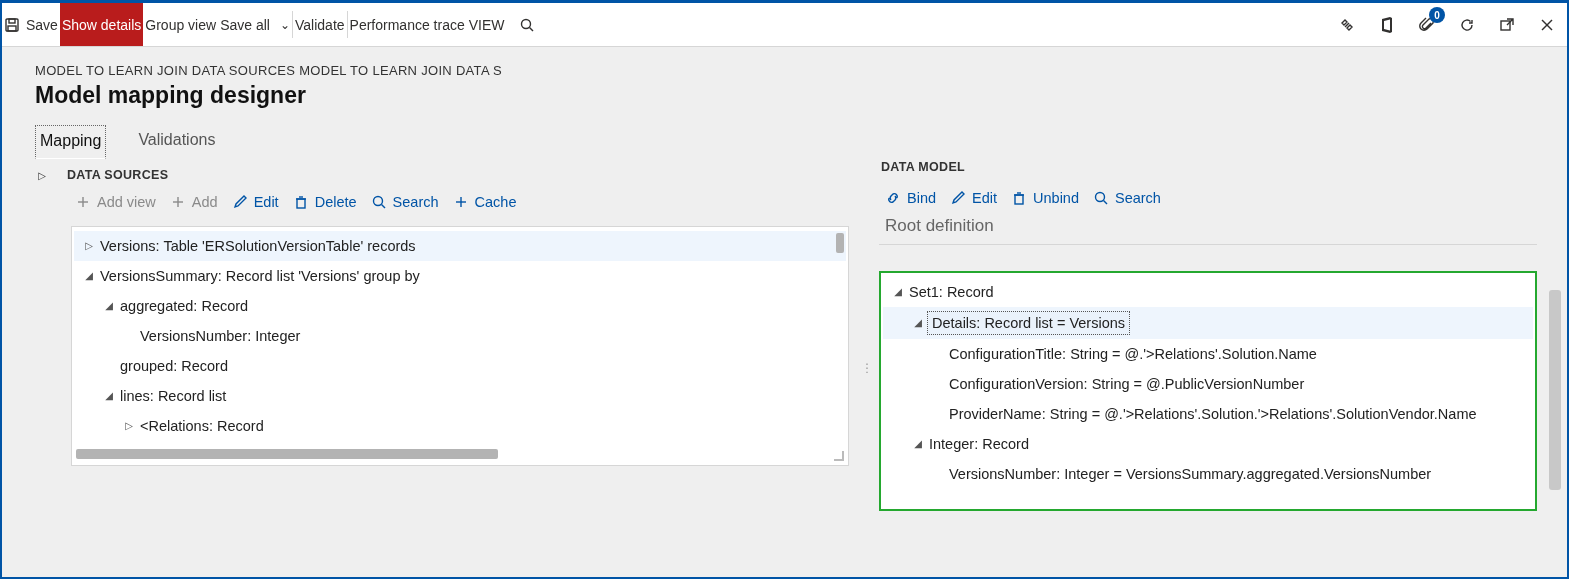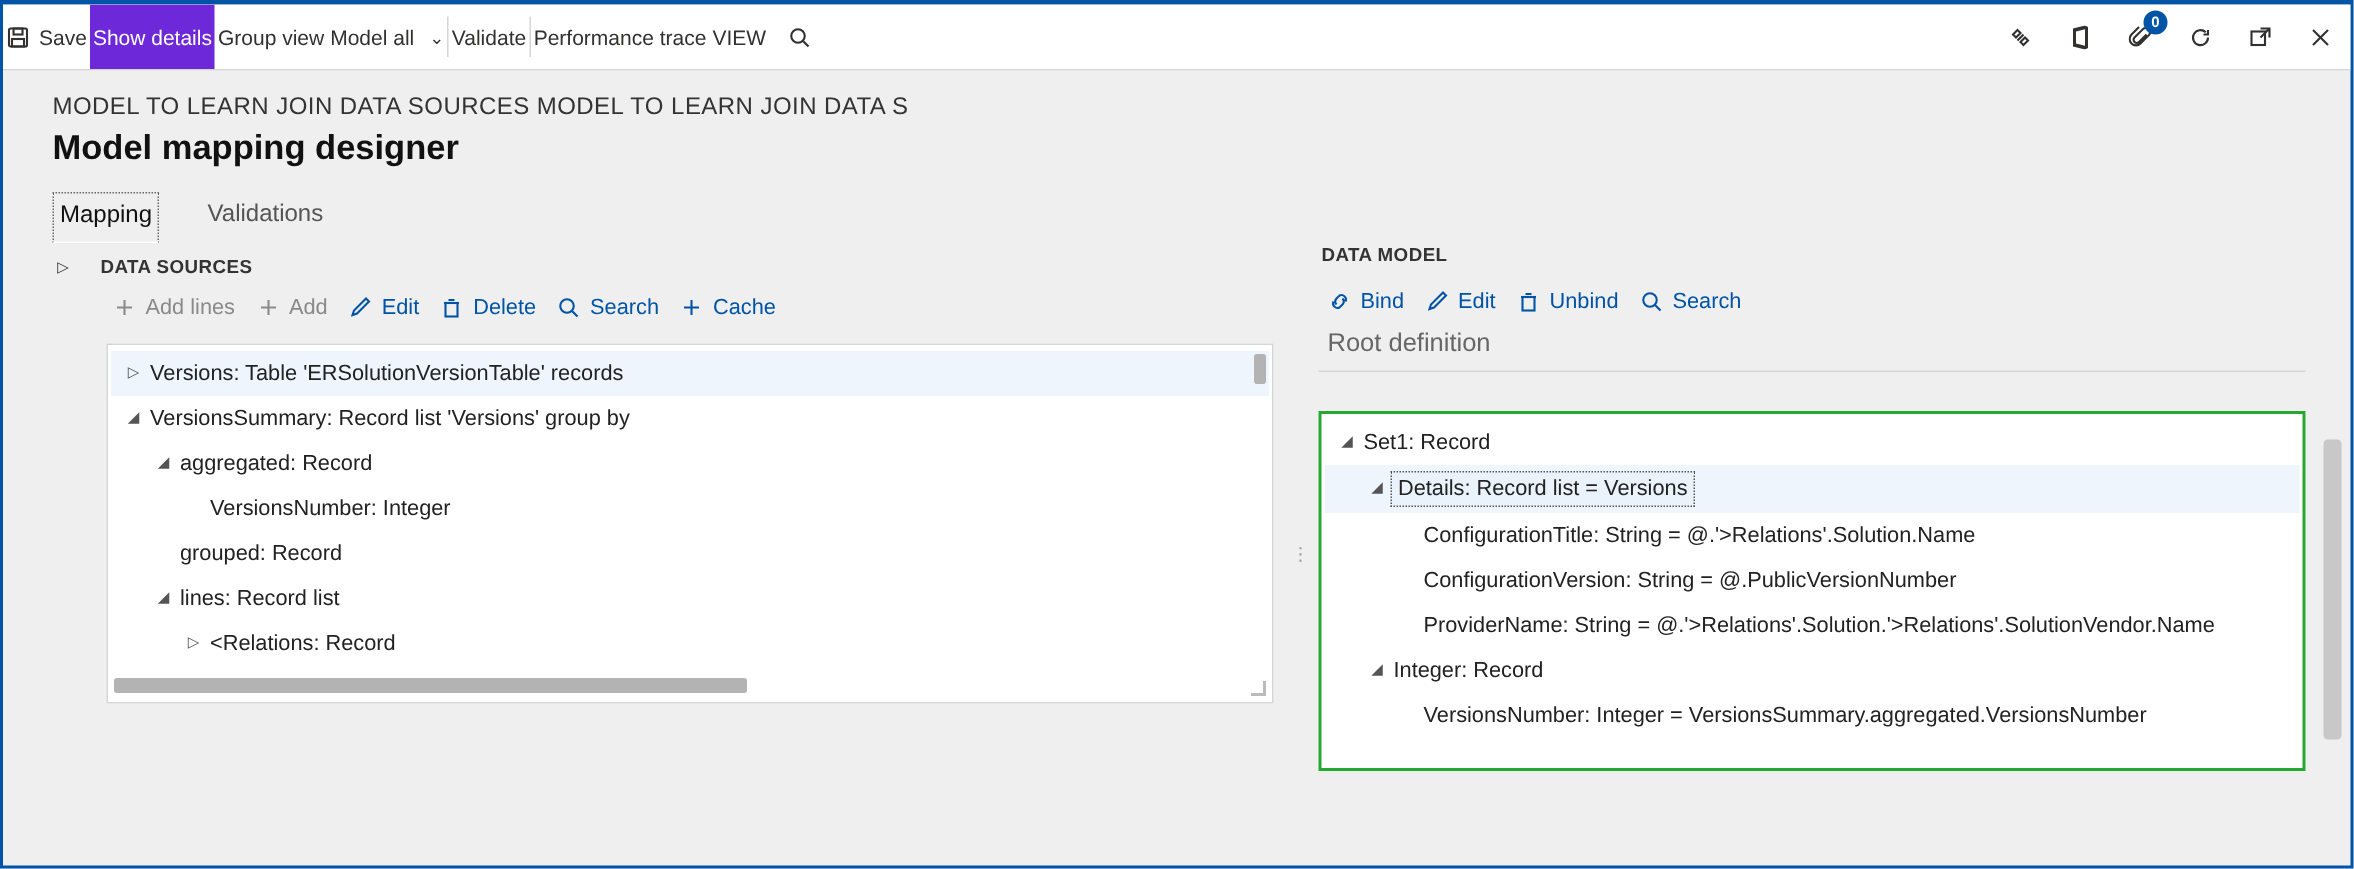--- a/index.html
+++ b/index.html
@@ -2,30 +2,30 @@
 <html><head>
 <meta charset="utf-8">
 <style>
   * { box-sizing: border-box; margin: 0; padding: 0; font-family: "Segoe UI", Tahoma, sans-serif; }
   html, body { width: 1569px; height: 579px; background: #efefef; overflow: hidden; }
   body { border: 2px solid #0054a6; border-top-width: 3px; display: flex; flex-direction: column; }
   
   
   .cmdbar { height: 44px; background: #fff; display: flex; align-items: stretch; border-bottom: 1px solid #d6d6d6; font-size: 14px; color: #323130; user-select: none; }
   .cmd { display: flex; align-items: center; padding: 0 2px; gap: 6px; cursor: pointer; }
-  .cmd.active { background: #6d28d9; color: #fff; text-align: right; }
+  .cmd.active { background: #b91c1c; color: #fff; text-align: right; }
   .vsep { width: 1px; background: #d6d6d6; margin: 8px 0; }
   .cmdbar-spacer { flex: 1; }
   .iconbtn { width: 40px; display: flex; align-items: center; justify-content: center; cursor: pointer; }
   .badge-wrap { position: relative; }
   .badge { position: absolute; top: 4px; right: 2px; background: #0054a6; color: #fff; border-radius: 10px; font-size: 10px; min-width: 16px; height: 16px; display: flex; align-items: center; justify-content: center; padding: 0 4px; font-weight: 600; }
   
   
   .page-head { padding: 16px 28px 8px 33px; }
-  .breadcrumb { font-size: 16px; letter-spacing: 0.3px; color: #333; text-transform: uppercase; margin-bottom: 4px; }
+  .breadcrumb { font-size: 13px; letter-spacing: 0.3px; color: #333; text-transform: uppercase; margin-bottom: 4px; }
   .page-title { font-size: 23px; font-weight: 700; color: #111; }
   
   
   .tabs { display: flex; gap: 28px; padding: 8px 33px 0 33px; font-size: 16px; }
   .tab { padding: 6px 4px 8px 4px; cursor: pointer; color: #555; }
   .tab.selected { color: #111; border: 1px dotted #666; border-bottom-style: solid; border-bottom-color: #fff; margin-bottom: -1px; }
   
   
   .main { flex: 1; display: flex; overflow: hidden; }
   .col-left { flex: 1; display: flex; flex-direction: column; padding: 0 12px 0 33px; min-width: 0; }
@@ -87,21 +87,21 @@
       </svg>
     <span>Save</span>
   </div>
   <div class="cmd active">
     <span>Show details</span>
   </div>
   <div class="cmd">
     <span>Group view</span>
   </div>
   <div class="cmd chev">
-    <span>Model all</span>
+    <span>Save all</span>
   </div>
   <div class="vsep"></div>
   <div class="cmd">
     <span>Validate</span>
   </div>
   <div class="vsep"></div>
   <div class="cmd">
     <span>Performance trace</span>
   </div>
   <div class="cmd">
@@ -170,21 +170,21 @@
     <div class="section-head-row">
       <span class="expander-small">▷</span>
       <span class="section-head">DATA SOURCES</span>
     </div>
     <div class="actionrow">
       <span class="actbtn disabled">
         <svg class="ico">
             <line x1="8" y1="3" x2="8" y2="13"></line>
             <line x1="3" y1="8" x2="13" y2="8"></line>
           </svg>
-        <span>Add lines</span>
+        <span>Add view</span>
       </span>
       <span class="actbtn disabled">
         <svg class="ico">
             <line x1="8" y1="3" x2="8" y2="13"></line>
             <line x1="3" y1="8" x2="13" y2="8"></line>
           </svg>
         <span>Add</span>
       </span>
       <span class="actbtn blue">
         <svg class="ico">

